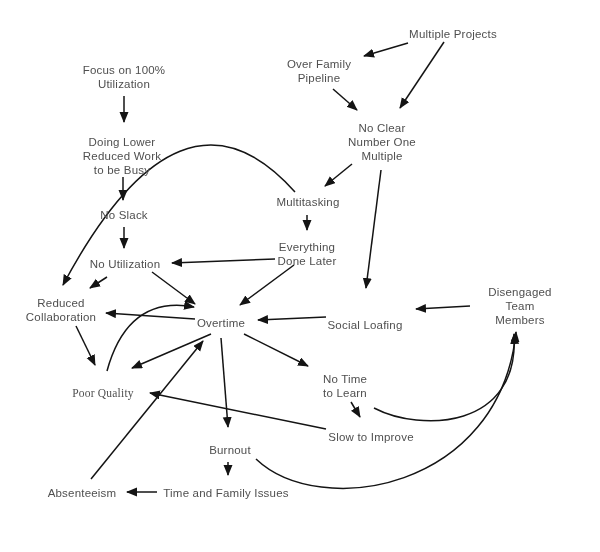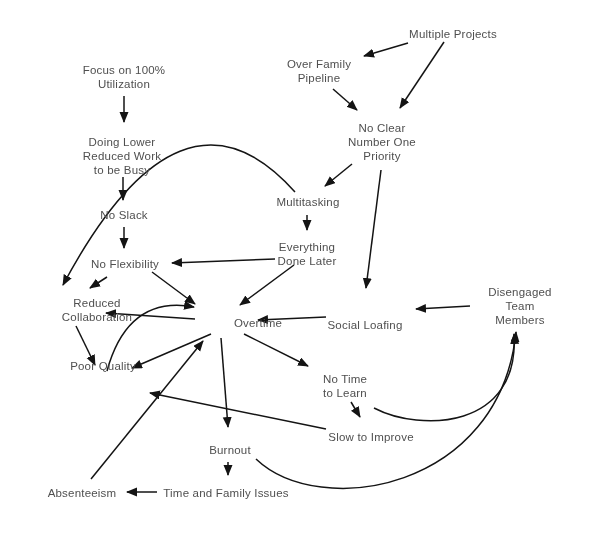--- a/index.html
+++ b/index.html
@@ -68,36 +68,36 @@
       </g>
   </svg>
   <div id="node-layer">
       <div class="node" style="left: 453px; top: 34px;">Multiple Projects</div>
       <div class="node" style="left: 319px; top: 71px;">Over Family
 Pipeline</div>
       <div class="node" style="left: 124px; top: 77px;">Focus on 100%
 Utilization</div>
       <div class="node" style="left: 382px; top: 142px;">No Clear
 Number One
-Priority</div>
+Multiple</div>
       <div class="node" style="left: 122px; top: 156px;">Doing Lower
 Reduced Work
 to be Busy</div>
       <div class="node" style="left: 308px; top: 202px;">Multitasking</div>
       <div class="node" style="left: 124px; top: 215px;">No Slack</div>
       <div class="node" style="left: 307px; top: 254px;">Everything
 Done Later</div>
-      <div class="node" style="left: 125px; top: 264px;">No Flexibility</div>
-      <div class="node" style="left: 61px; top: 310px; margin-left: 36px;">Reduced
+      <div class="node" style="left: 125px; top: 264px;">No Utilization</div>
+      <div class="node" style="left: 61px; top: 310px;">Reduced
 Collaboration</div>
-      <div class="node" style="left: 221px; top: 323px; margin-left: 37px;">Overtime</div>
+      <div class="node" style="left: 221px; top: 323px;">Overtime</div>
       <div class="node" style="left: 365px; top: 325px;">Social Loafing</div>
       <div class="node" style="left: 520px; top: 306px;">Disengaged Team
 Members</div>
-      <div class="node" style="left: 103px; top: 366px;">Poor Quality</div>
+      <div class="node" style="left: 103px; top: 393px; font-family: Liberation Serif, serif;">Poor Quality</div>
       <div class="node" style="left: 345px; top: 386px;">No Time
 to Learn</div>
       <div class="node" style="left: 371px; top: 437px;">Slow to Improve</div>
       <div class="node" style="left: 230px; top: 450px;">Burnout</div>
       <div class="node" style="left: 82px; top: 493px;">Absenteeism</div>
       <div class="node" style="left: 226px; top: 493px;">Time and Family Issues</div>
     </div>
 </div>
 
 </body></html>

